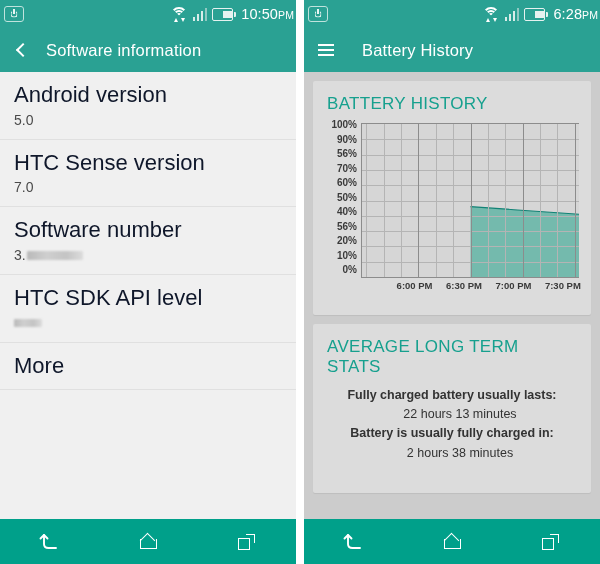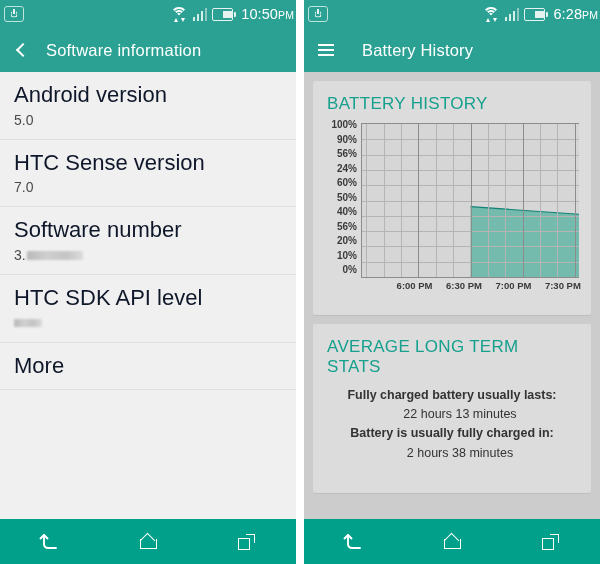--- a/index.html
+++ b/index.html
@@ -346,21 +346,21 @@
     <div class="content">
 
       <div class="card chart-card">
         <div class="card-title">BATTERY HISTORY</div>
         <div class="chart-wrap">
           <div class="chart">
             <div class="ylabels">
               <span>100%</span>
               <span>90%</span>
               <span>56%</span>
-              <span>24%</span>
+              <span>70%</span>
               <span>60%</span>
               <span>50%</span>
               <span>40%</span>
               <span>56%</span>
               <span>20%</span>
               <span>10%</span>
               <span>0%</span>
             </div>
             <div class="plot" id="plot">
               <svg viewBox="0 0 100 100" preserveAspectRatio="none">

